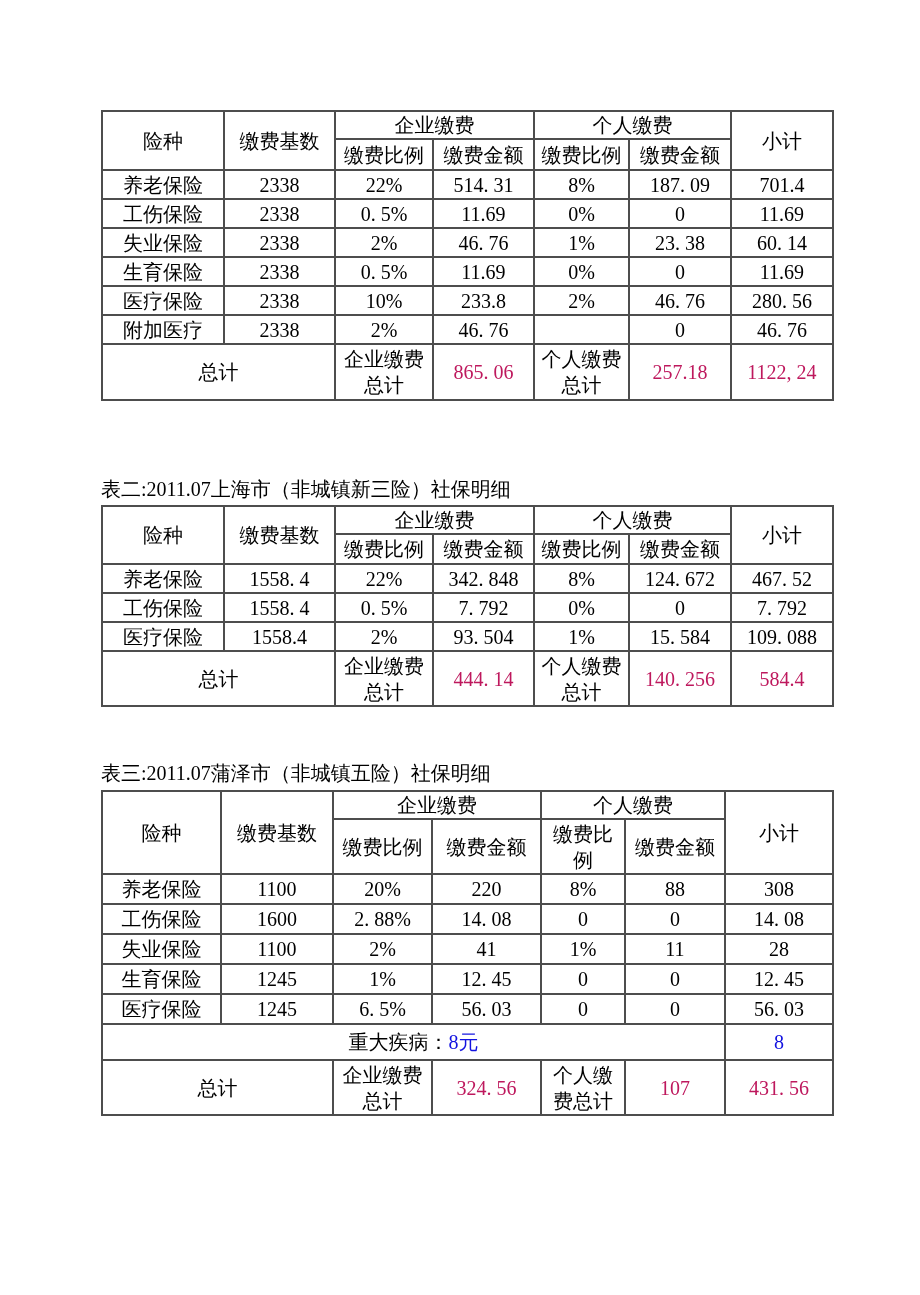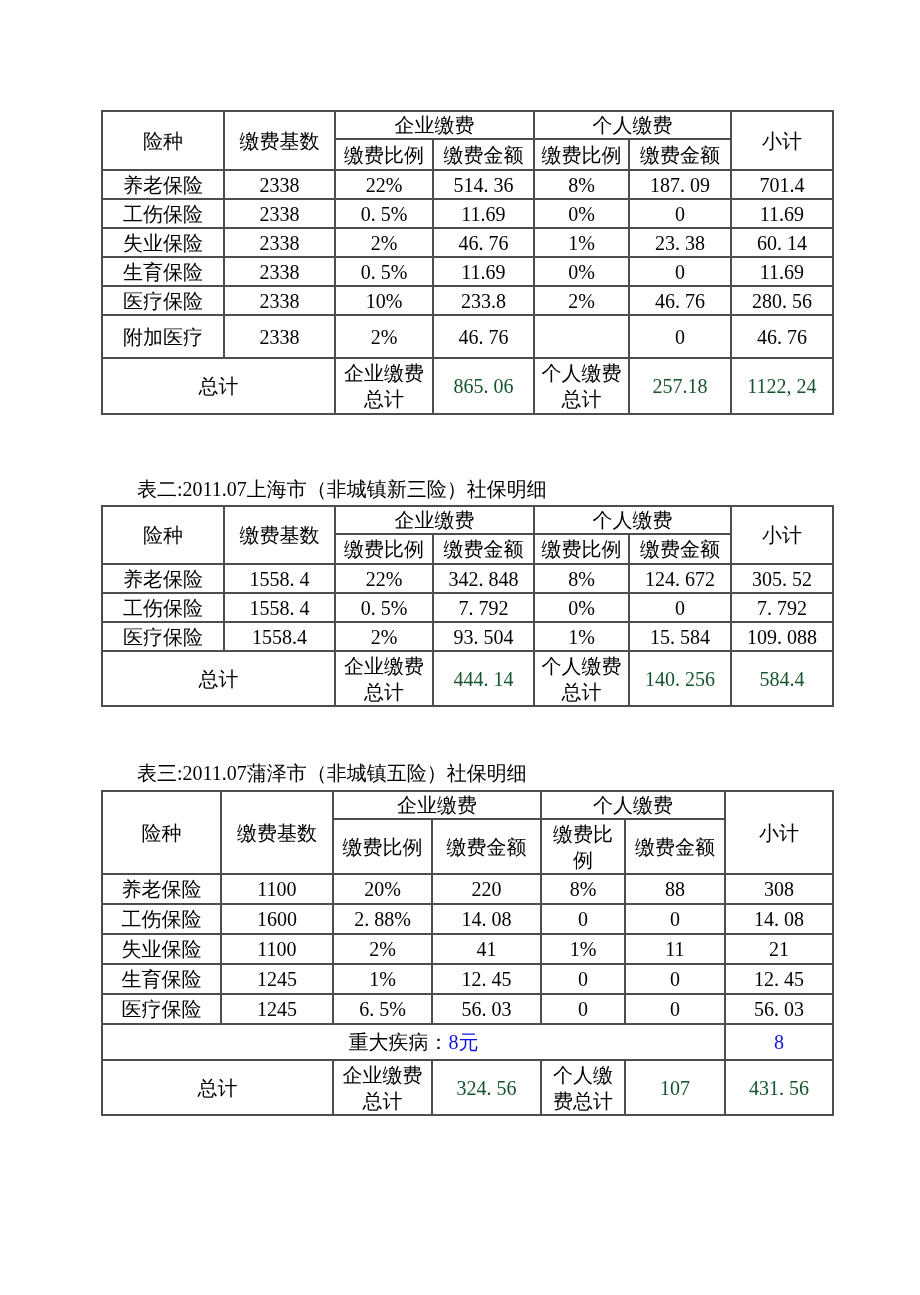--- a/index.html
+++ b/index.html
@@ -13,21 +13,20 @@
     height: 1295px;
     font-family: "Liberation Serif", "DejaVu Serif", serif;
     color: #000000;
   }
   .doc-title {
     position: absolute;
     left: 101px;
     font-size: 20px;
     white-space: nowrap;
     color: #000000;
-    margin-left: 36px;
   }
   table.ins-table {
     position: absolute;
     left: 101px;
     width: 731px;
     border-collapse: collapse;
     table-layout: fixed;
   }
   table.ins-table th,
   table.ins-table td {
@@ -37,21 +36,21 @@
     font-size: 20px;
     font-weight: normal;
     padding: 0 2px;
     line-height: 26px;
     overflow: hidden;
   }
   table.ins-table th.narrow,
   table.ins-table td.narrow {
     padding: 0 8px;
   }
-  td.red { color: #14532d; border-radius: 9px; }
+  td.red { color: #be185d; border-radius: 9px; }
   td.blue, span.blue { color: #1212e0; }
   td.ci-cell {
     text-align: right;
     padding-right: 14px;
   }
 </style>
 </head>
 <body>
 
 <table class="ins-table" style="top:110px;">
@@ -77,21 +76,21 @@
       <th>缴费金额</th>
       <th>缴费比例</th>
       <th>缴费金额</th>
     </tr>
   </thead>
   <tbody>
       <tr style="height: 29px;">
         <td>养老保险</td>
         <td>2338</td>
         <td>22%</td>
-        <td>514. 36</td>
+        <td>514. 31</td>
         <td>8%</td>
         <td>187. 09</td>
         <td>701.4</td>
       </tr>
       <tr style="height: 29px;">
         <td>工伤保险</td>
         <td>2338</td>
         <td>0. 5%</td>
         <td>11.69</td>
         <td>0%</td>
@@ -118,21 +117,21 @@
       </tr>
       <tr style="height: 29px;">
         <td>医疗保险</td>
         <td>2338</td>
         <td>10%</td>
         <td>233.8</td>
         <td>2%</td>
         <td>46. 76</td>
         <td>280. 56</td>
       </tr>
-      <tr style="height: 43px;">
+      <tr style="height: 29px;">
         <td>附加医疗</td>
         <td>2338</td>
         <td>2%</td>
         <td>46. 76</td>
         <td></td>
         <td>0</td>
         <td>46. 76</td>
       </tr>
     </tbody>
   <tbody>
@@ -175,21 +174,21 @@
     </tr>
   </thead>
   <tbody>
       <tr style="height: 29px;">
         <td>养老保险</td>
         <td>1558. 4</td>
         <td>22%</td>
         <td>342. 848</td>
         <td>8%</td>
         <td>124. 672</td>
-        <td>305. 52</td>
+        <td>467. 52</td>
       </tr>
       <tr style="height: 29px;">
         <td>工伤保险</td>
         <td>1558. 4</td>
         <td>0. 5%</td>
         <td>7. 792</td>
         <td>0%</td>
         <td>0</td>
         <td>7. 792</td>
       </tr>
@@ -261,21 +260,21 @@
         <td>0</td>
         <td>14. 08</td>
       </tr>
       <tr style="height: 30px;">
         <td>失业保险</td>
         <td>1100</td>
         <td>2%</td>
         <td>41</td>
         <td>1%</td>
         <td>11</td>
-        <td>21</td>
+        <td>28</td>
       </tr>
       <tr style="height: 30px;">
         <td>生育保险</td>
         <td>1245</td>
         <td>1%</td>
         <td>12. 45</td>
         <td>0</td>
         <td>0</td>
         <td>12. 45</td>
       </tr>

